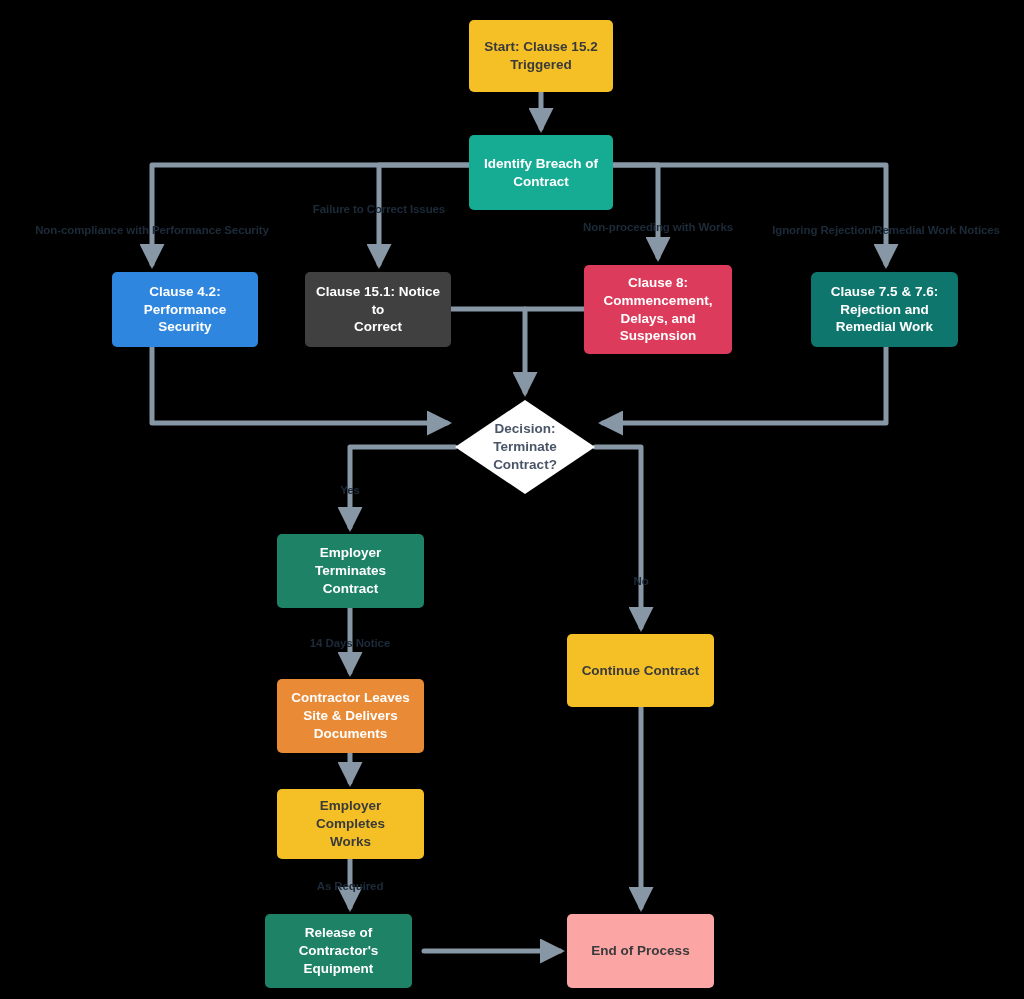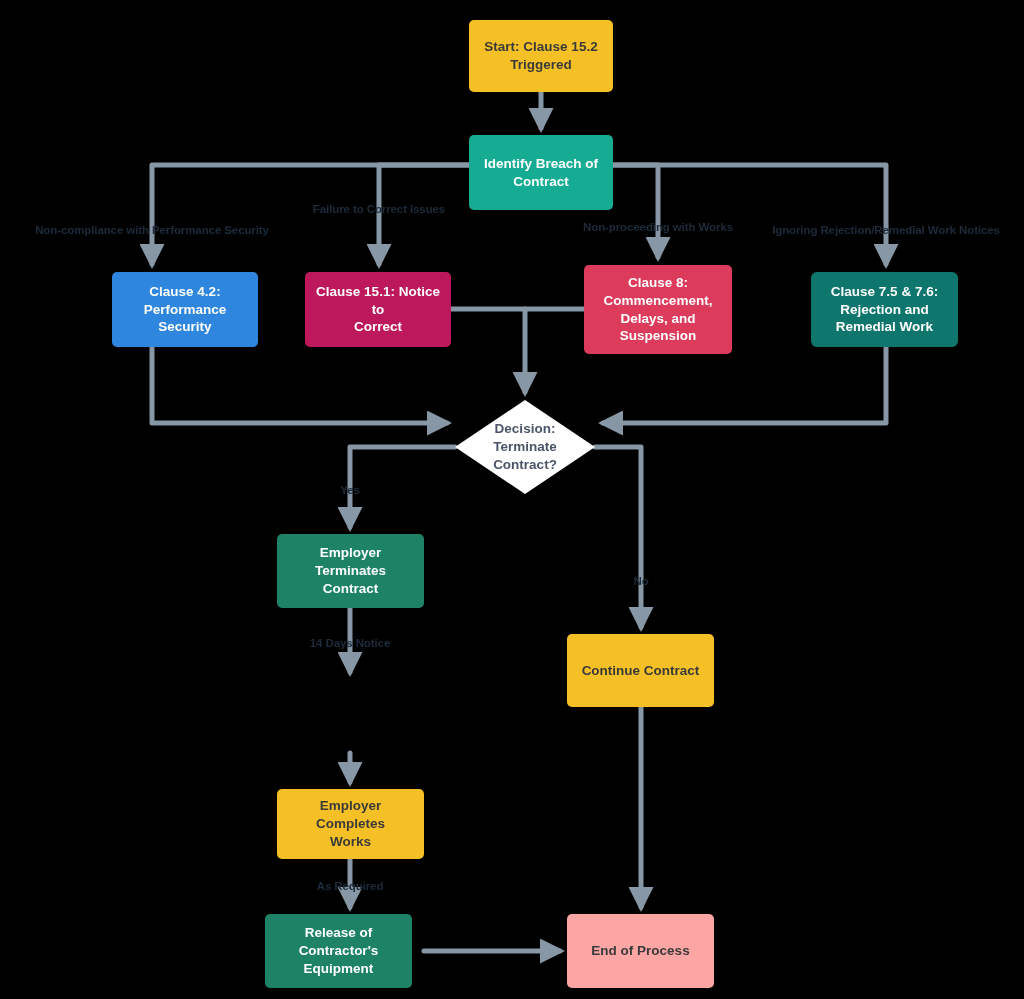--- a/index.html
+++ b/index.html
@@ -102,32 +102,35 @@
     </g>
   </svg>
 
   <div class="node dark-text" style="left:469px;top:20px;width:144px;height:72px;background:#F5C026;">Start: Clause 15.2
 Triggered</div>
   <div class="node light-text" style="left:469px;top:135px;width:144px;height:75px;background:#16AC94;">Identify Breach of
 Contract</div>
   <div class="node light-text" style="left:79px;top:272px;width:146px;height:75px;background:#2E86DE;margin-left:33px;">Clause 4.2:
 Performance
 Security</div>
-  <div class="node light-text" style="left:305px;top:272px;width:146px;height:75px;background:#be185d;">Clause 15.1: Notice to
+  <div class="node light-text" style="left:305px;top:272px;width:146px;height:75px;background:#404040;">Clause 15.1: Notice to
 Correct</div>
   <div class="node light-text" style="left:584px;top:265px;width:148px;height:89px;background:#DC3B5C;">Clause 8:
 Commencement,
 Delays, and
 Suspension</div>
   <div class="node light-text" style="left:811px;top:272px;width:147px;height:75px;background:#0f766e;border-radius:6px;">Clause 7.5 &amp; 7.6:
 Rejection and
 Remedial Work</div>
 
   <div class="node light-text" style="left:277px;top:534px;width:147px;height:74px;background:#1E8267;">Employer Terminates
 Contract</div>
+  <div class="node light-text" style="left:277px;top:679px;width:147px;height:74px;background:#E98A36;">Contractor Leaves
+Site &amp; Delivers
+Documents</div>
   <div class="node dark-text" style="left:277px;top:789px;width:147px;height:70px;background:#F5C026;">Employer Completes
 Works</div>
   <div class="node light-text" style="left:265px;top:914px;width:147px;height:74px;background:#1E8267;">Release of
 Contractor's
 Equipment</div>
 
   <div class="node dark-text" style="left:567px;top:634px;width:147px;height:73px;background:#F5C026;">Continue Contract</div>
   <div class="node dark-text" style="left:567px;top:914px;width:147px;height:74px;background:#fca5a5;">End of Process</div>
 
   <div class="diamond" style="left:455px;top:400px;width:140px;height:94px;">Decision:

